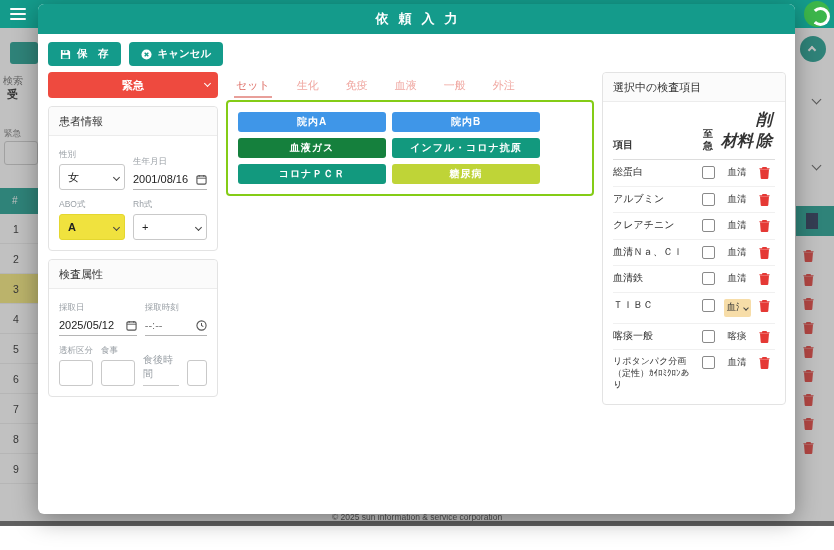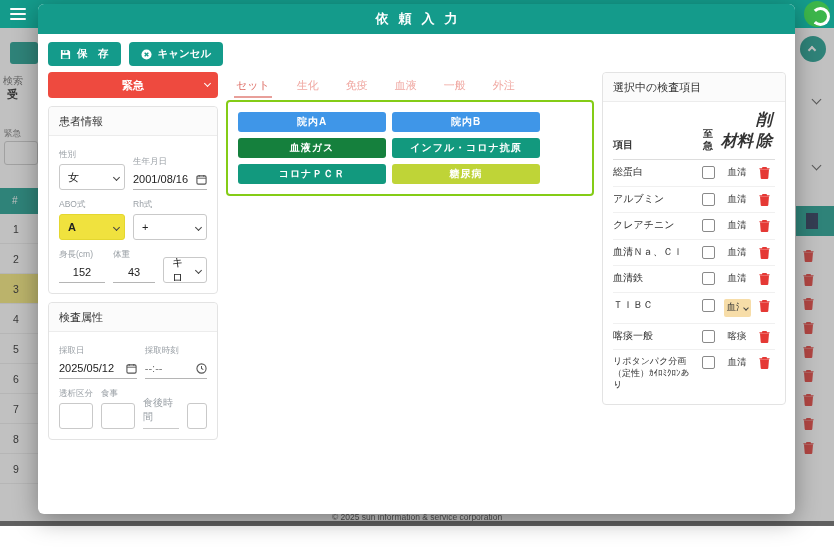--- a/index.html
+++ b/index.html
@@ -246,36 +246,20 @@
               </div>
             </div>
             <div class="fld" style="flex:1">
               <div class="f-label">Rh式</div>
               <div class="sel">
                 <span>+</span>
                 <span class="chev"></span>
               </div>
             </div>
           </div>
-          <div class="row">
-            <div class="fld" style="flex:1.1">
-              <div class="f-label">身長(cm)</div>
-              <div class="f-value center">152</div>
-            </div>
-            <div class="fld" style="flex:1">
-              <div class="f-label">体重</div>
-              <div class="f-value center">43</div>
-            </div>
-            <div class="fld" style="width:44px">
-              <div class="sel">
-                <span>キロ</span>
-                <span class="chev"></span>
-              </div>
-            </div>
-          </div>
         </div>
       </div>
 
       <div class="card">
         <div class="card-h">検査属性</div>
         <div class="card-b">
           <div class="row">
             <div class="fld" style="flex:1.25">
               <div class="f-label">採取日</div>
               <div class="f-value">

